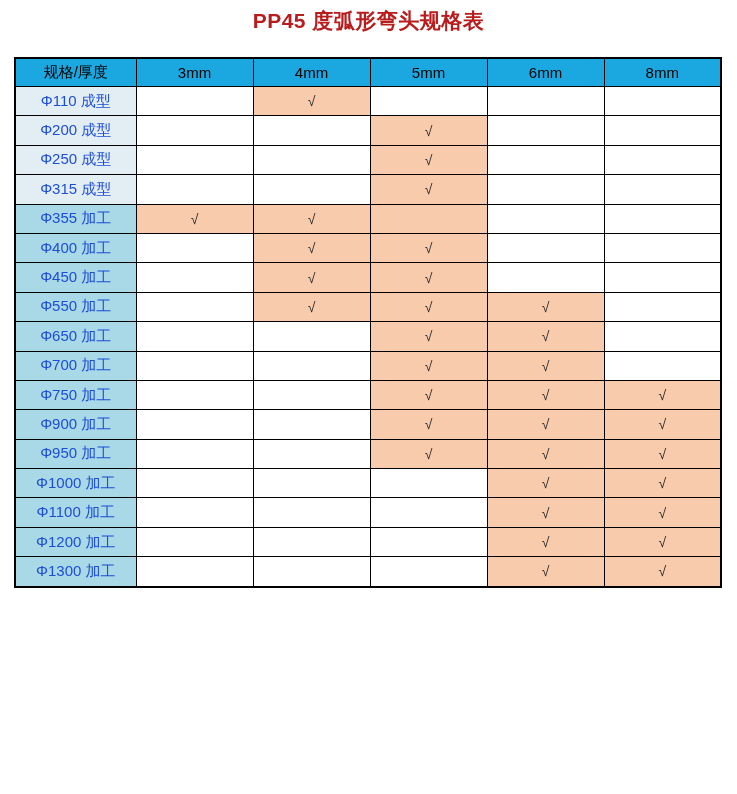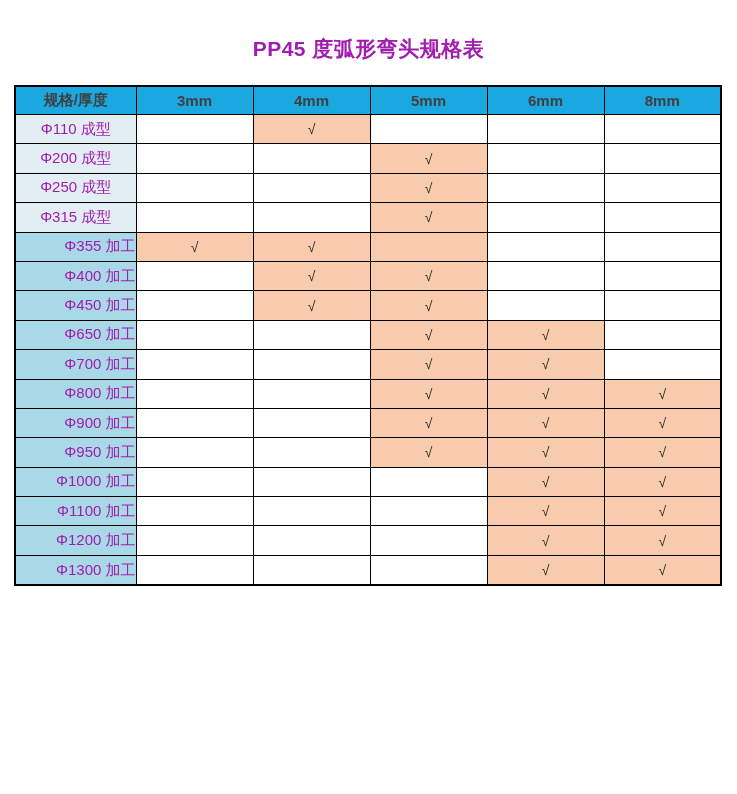--- a/index.html
+++ b/index.html
@@ -17,65 +17,63 @@
     height: 794px;
     overflow: hidden;
     background: #ffffff;
   }
   .title {
     padding-top: 7px;
     text-align: center;
     font-size: 21px;
     font-weight: 600;
     letter-spacing: 0.5px;
-    color: #a21caf;
+    color: #b91c1c;
     height: 28px;
     line-height: 28px;
-    margin-top: 28px;
   }
   table.spec-table {
     border-collapse: collapse;
     table-layout: fixed;
     width: 708px;
     margin: 22px 0 0 14px;
     border: 2px solid #000000;
   }
   table.spec-table th,
   table.spec-table td {
     border: 1px solid #000000;
     text-align: center;
     vertical-align: middle;
     padding: 0;
     overflow: hidden;
     white-space: nowrap;
   }
   table.spec-table thead th {
     background: var(--header-bg, #1BA7E0);
-    color: #404040;
+    color: #000000;
     font-size: 15px;
-    font-weight: 700;
+    font-weight: 400;
     height: 27px;
     border-bottom: 1px solid #000000;
   }
   table.spec-table tbody td {
     height: 28.4px;
     font-size: 15px;
     color: #262626;
     background: #ffffff;
   }
   table.spec-table tbody td.row-label {
     font-weight: 400;
-    color: #a21caf;
+    color: #1d4ed8;
   }
   table.spec-table tbody td.row-label.formed {
     background: var(--formed-bg, #E3EDF4);
   }
   table.spec-table tbody td.row-label.processed {
     background: var(--processed-bg, #A9D8E6);
-    text-align: right;
   }
   table.spec-table tbody td.check,
   table.spec-table tbody td.highlight {
     background: var(--check-bg, #F8CBAD);
   }
   table.spec-table tbody td.check {
     font-size: 14px;
     color: #2b2b2b;
   }
 </style>
@@ -155,37 +153,45 @@
         </tr>
         <tr>
           <td class="row-label processed">Φ450 加工</td>
           <td></td>
           <td class="check">√</td>
           <td class="check">√</td>
           <td></td>
           <td></td>
         </tr>
         <tr>
+          <td class="row-label processed">Φ550 加工</td>
+          <td></td>
+          <td class="check">√</td>
+          <td class="check">√</td>
+          <td class="check">√</td>
+          <td></td>
+        </tr>
+        <tr>
           <td class="row-label processed">Φ650 加工</td>
           <td></td>
           <td></td>
           <td class="check">√</td>
           <td class="check">√</td>
           <td></td>
         </tr>
         <tr>
           <td class="row-label processed">Φ700 加工</td>
           <td></td>
           <td></td>
           <td class="check">√</td>
           <td class="check">√</td>
           <td></td>
         </tr>
         <tr>
-          <td class="row-label processed">Φ800 加工</td>
+          <td class="row-label processed">Φ750 加工</td>
           <td></td>
           <td></td>
           <td class="check">√</td>
           <td class="check">√</td>
           <td class="check">√</td>
         </tr>
         <tr>
           <td class="row-label processed">Φ900 加工</td>
           <td></td>
           <td></td>

